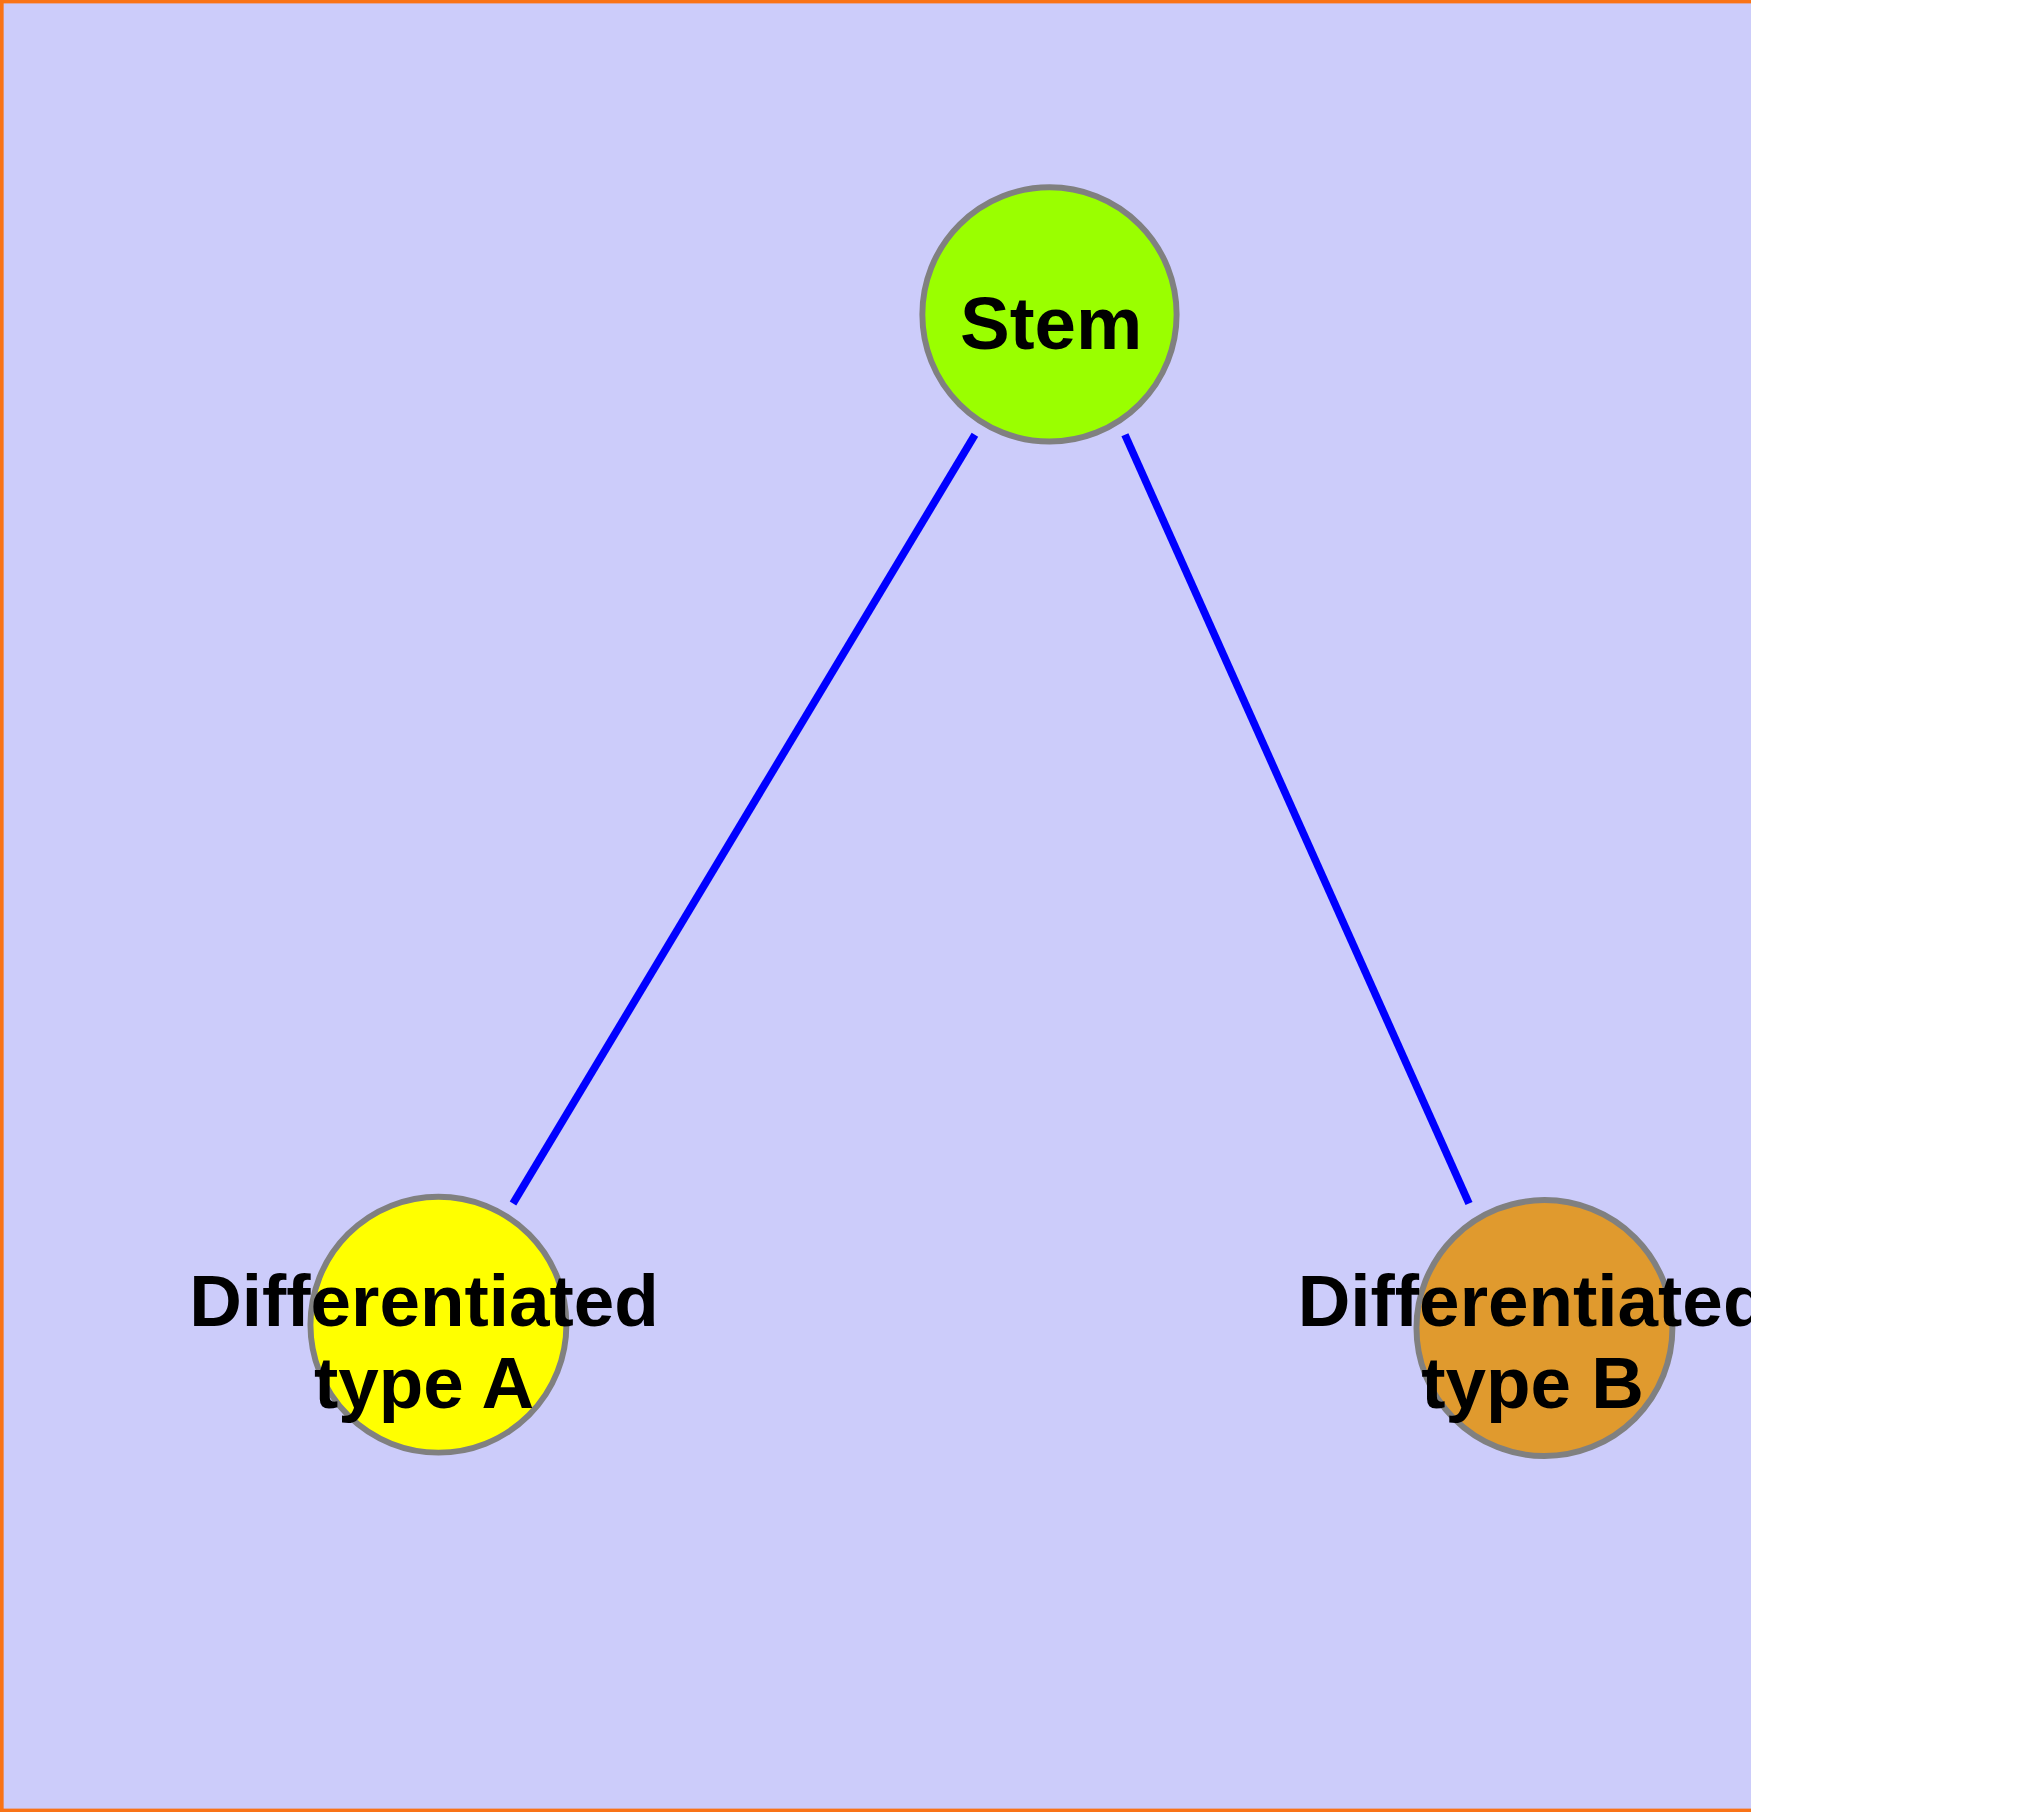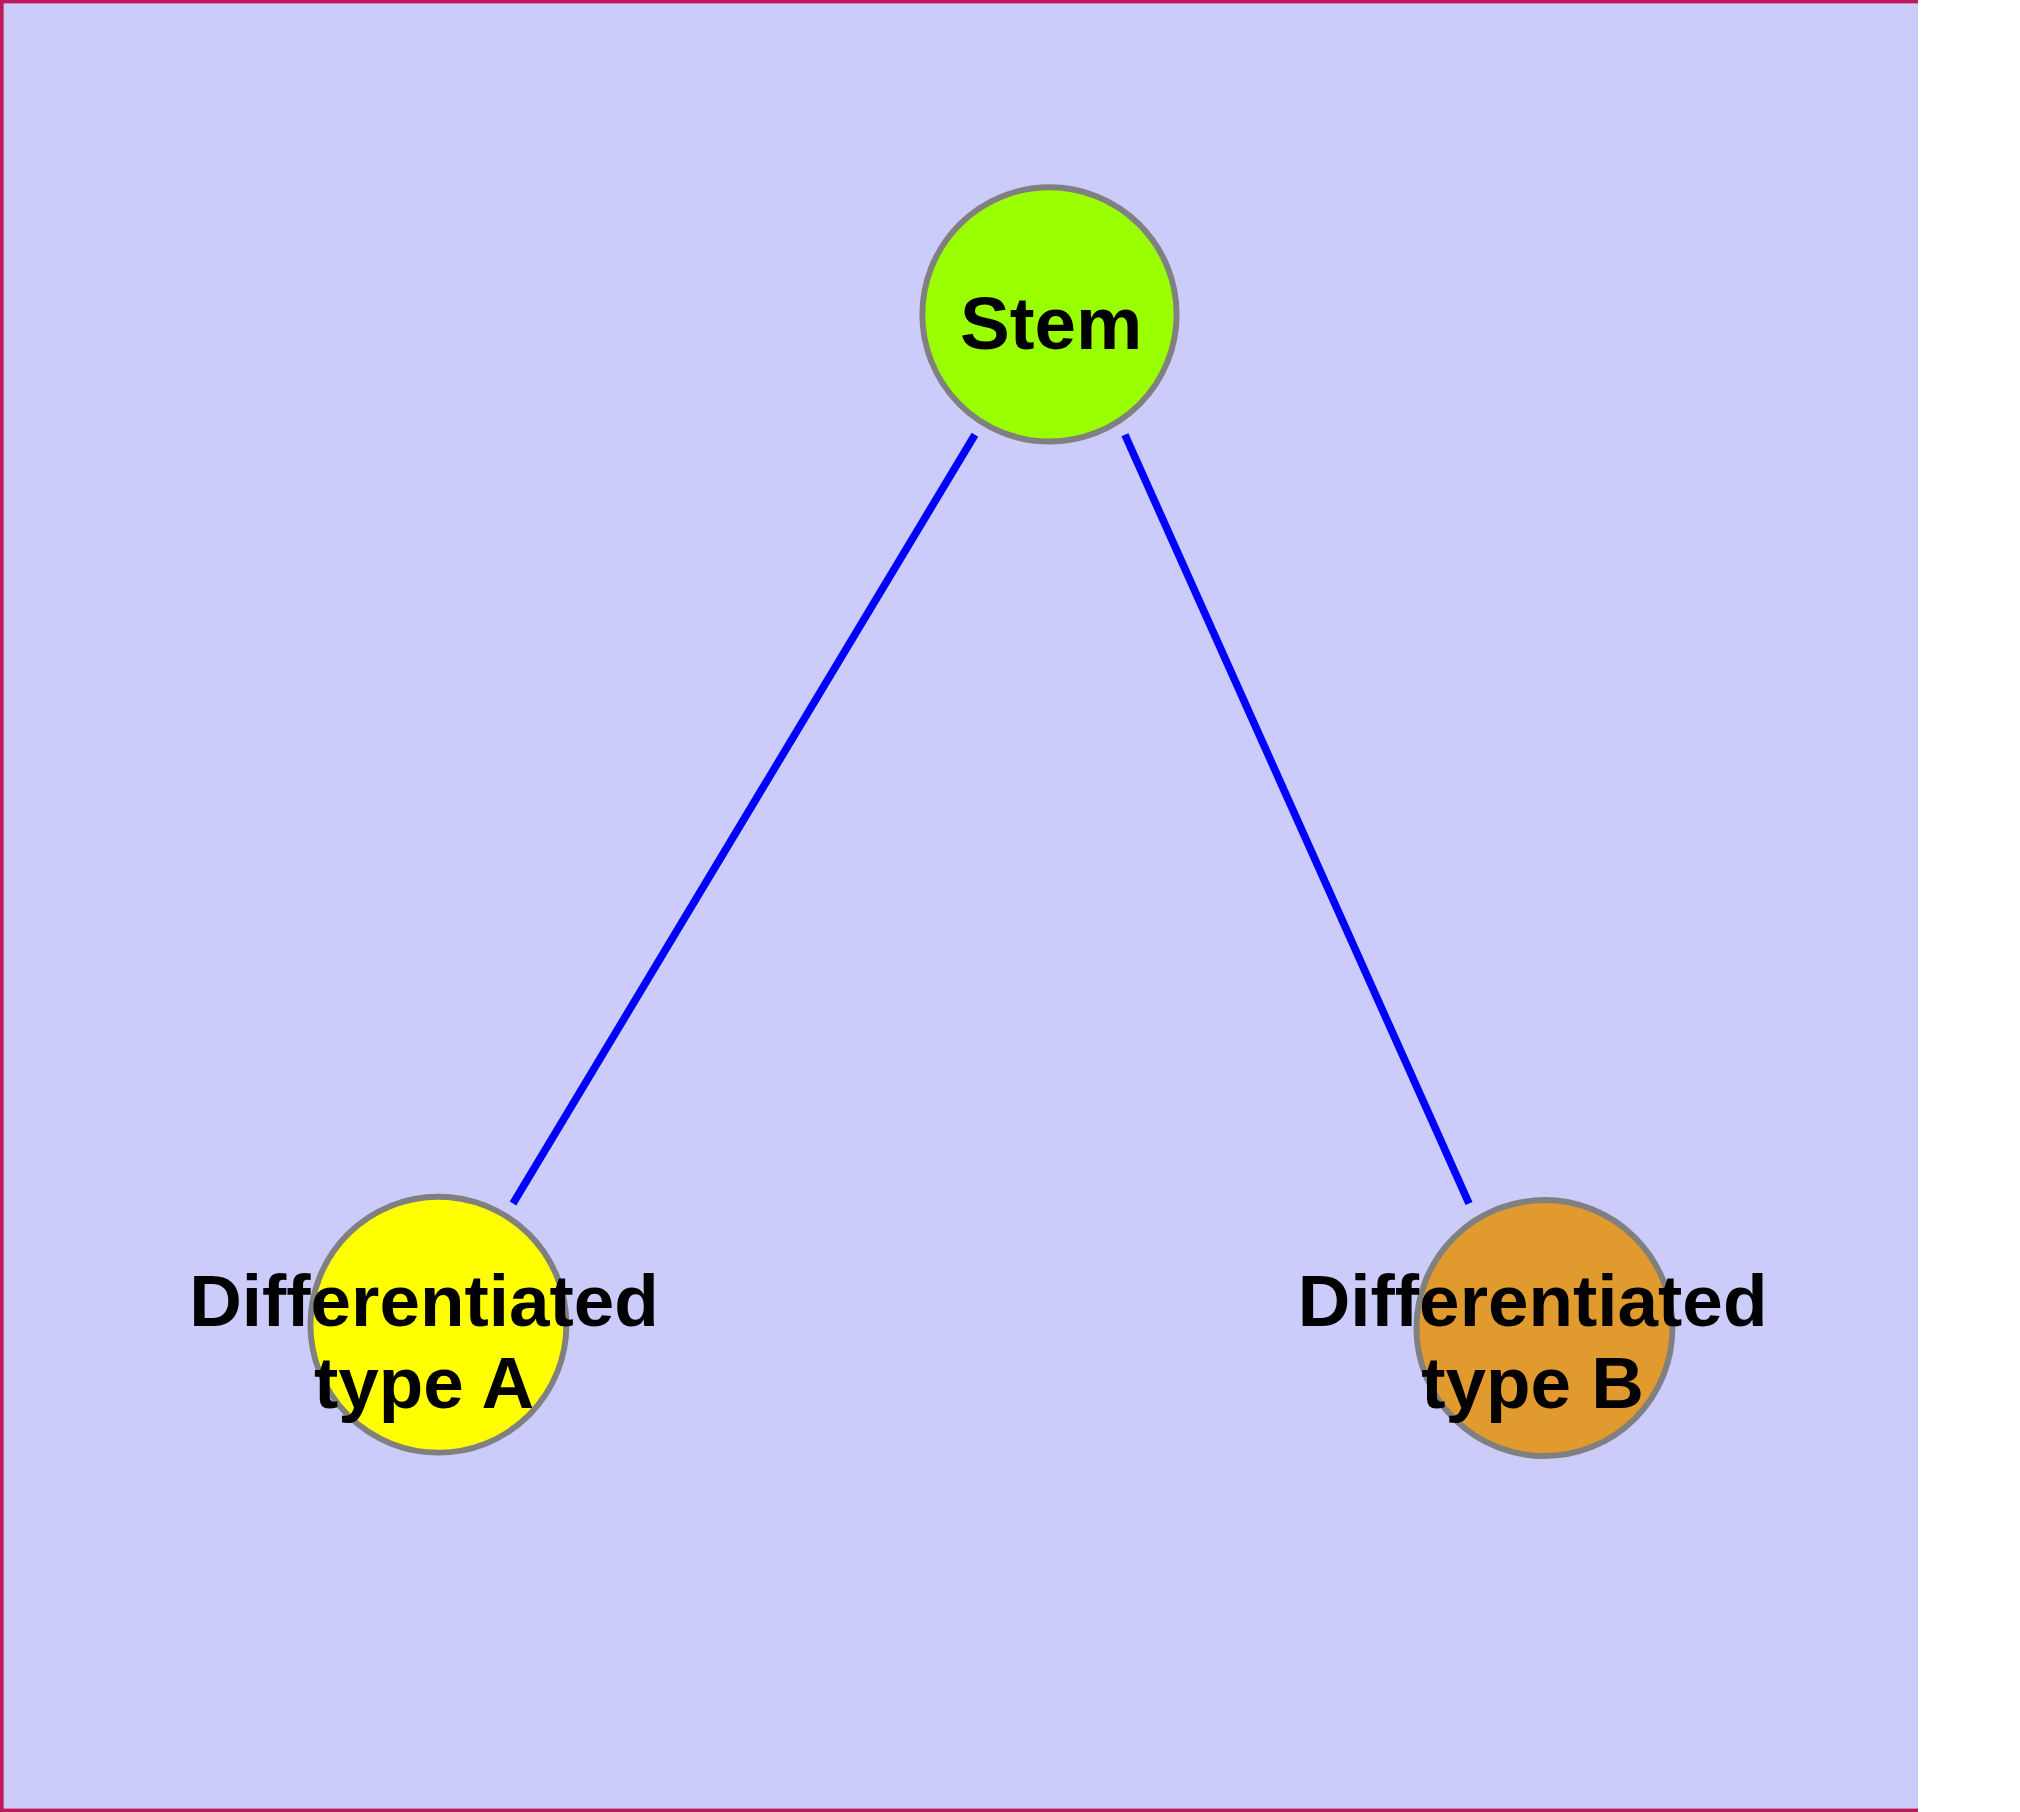--- a/index.html
+++ b/index.html
@@ -27,21 +27,21 @@
     font-weight: bold;
     fill: #000000;
     text-anchor: middle;
     dominant-baseline: auto;
     paint-order: normal;
   }
 </style>
 </head>
 <body>
 
-<div id="canvas" style="width: 1918px; height: 1812px; background: #be185d;">
+<div id="canvas" style="width: 1751px; height: 1812px; background: #f97316;">
   <svg id="graph-svg" viewBox="0 0 2384 2138" xmlns="http://www.w3.org/2000/svg" style="width: 2021px; height: 1812px;">
     <rect id="bg-rect" x="4" y="4" width="2376" height="2130" fill="#ccccfa"></rect>
     <g id="edge-layer">
         <line x1="1150" y1="513" x2="605" y2="1420" stroke="#0000ff" stroke-width="9" stroke-linecap="butt"></line>
         <line x1="1327" y1="513" x2="1733" y2="1420" stroke="#0000ff" stroke-width="9" stroke-linecap="butt"></line>
       </g>
     <g id="node-layer">
         <circle cx="1238" cy="371" r="150" fill="#9aff00" stroke="#808080" stroke-width="7"></circle>
         <circle cx="517" cy="1563" r="151" fill="#ffff00" stroke="#808080" stroke-width="7"></circle>
         <circle cx="1822" cy="1567" r="151" fill="#e09a2e" stroke="#808080" stroke-width="7"></circle>

